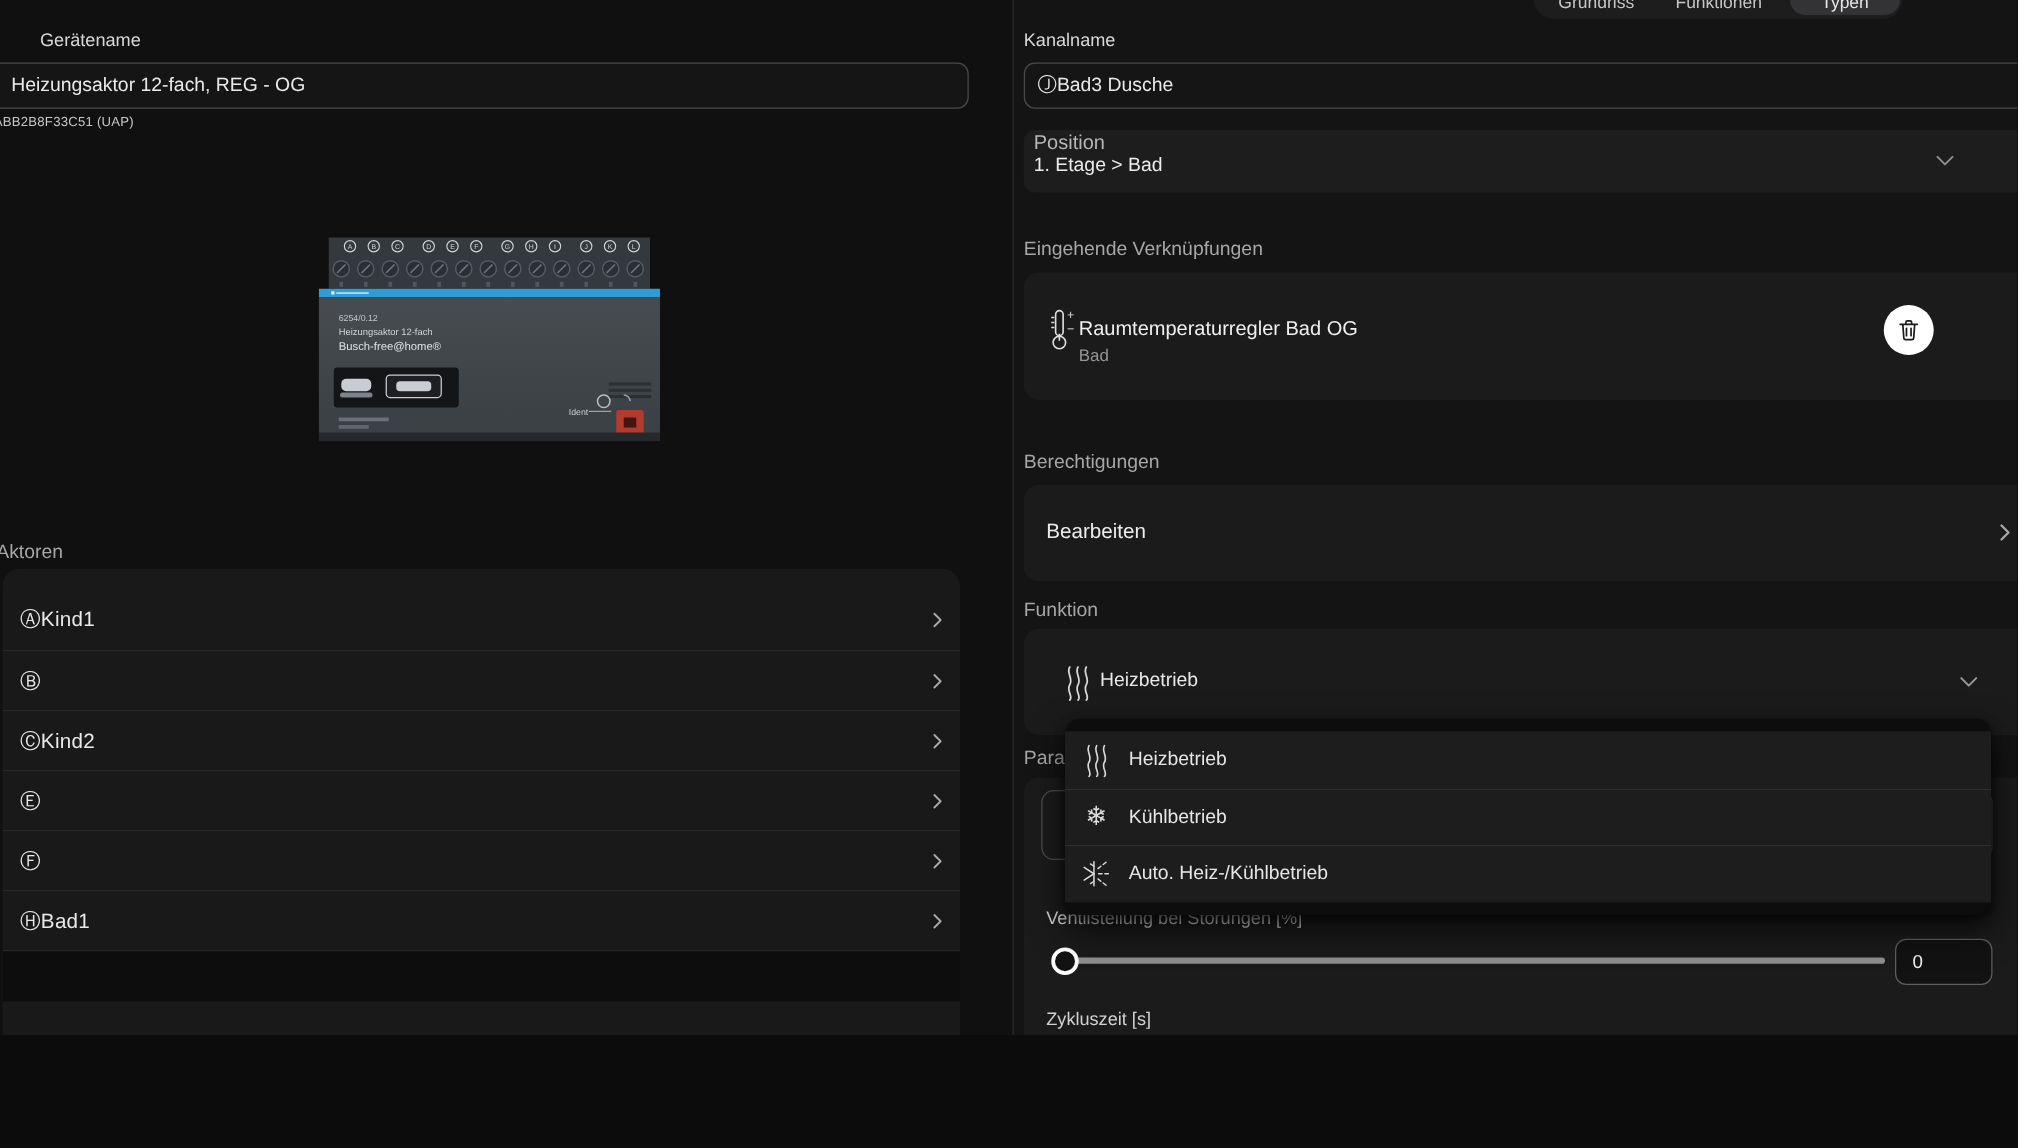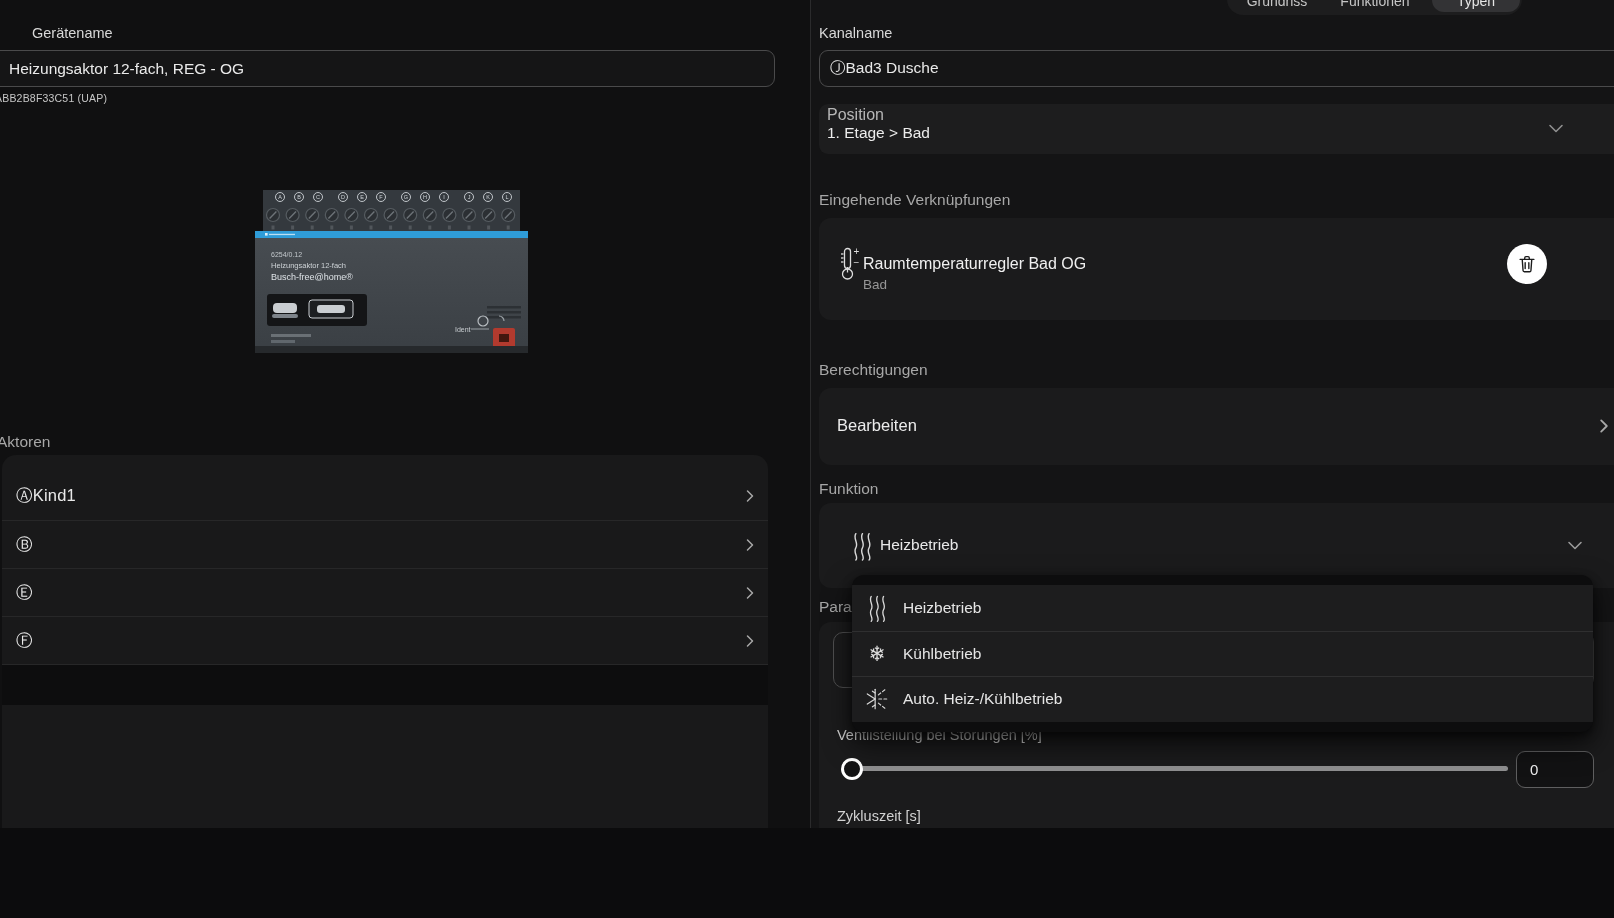--- a/index.html
+++ b/index.html
@@ -201,27 +201,39 @@
           <path d="M5.5 3l5 5-5 5" fill="none" stroke="#a8a8a8" stroke-width="1.5" stroke-linecap="round" stroke-linejoin="round"></path>
         </svg>
      </div>
       <div class="actor-row">
        <span class="actor-label">Ⓑ</span>
         <svg class="actor-chev" viewBox="0 0 16 16">
           <path d="M5.5 3l5 5-5 5" fill="none" stroke="#a8a8a8" stroke-width="1.5" stroke-linecap="round" stroke-linejoin="round"></path>
         </svg>
      </div>
       <div class="actor-row">
+       <span class="actor-label">ⒸKind2</span>
+        <svg class="actor-chev" viewBox="0 0 16 16">
+          <path d="M5.5 3l5 5-5 5" fill="none" stroke="#a8a8a8" stroke-width="1.5" stroke-linecap="round" stroke-linejoin="round"></path>
+        </svg>
+     </div>
+      <div class="actor-row">
        <span class="actor-label">Ⓔ</span>
         <svg class="actor-chev" viewBox="0 0 16 16">
           <path d="M5.5 3l5 5-5 5" fill="none" stroke="#a8a8a8" stroke-width="1.5" stroke-linecap="round" stroke-linejoin="round"></path>
         </svg>
      </div>
       <div class="actor-row">
        <span class="actor-label">Ⓕ</span>
+        <svg class="actor-chev" viewBox="0 0 16 16">
+          <path d="M5.5 3l5 5-5 5" fill="none" stroke="#a8a8a8" stroke-width="1.5" stroke-linecap="round" stroke-linejoin="round"></path>
+        </svg>
+     </div>
+      <div class="actor-row">
+       <span class="actor-label">ⒽBad1</span>
         <svg class="actor-chev" viewBox="0 0 16 16">
           <path d="M5.5 3l5 5-5 5" fill="none" stroke="#a8a8a8" stroke-width="1.5" stroke-linecap="round" stroke-linejoin="round"></path>
         </svg>
      </div>
       <div class="actor-partial"></div>
     </div>
 
   <div class="abs field-label" style="left:819px;top:25px;">Kanalname</div>
   <input class="abs text-input" style="left: 819px; top: 50px; width: 806px; height: 37px;" value="ⒿBad3 Dusche">
 

